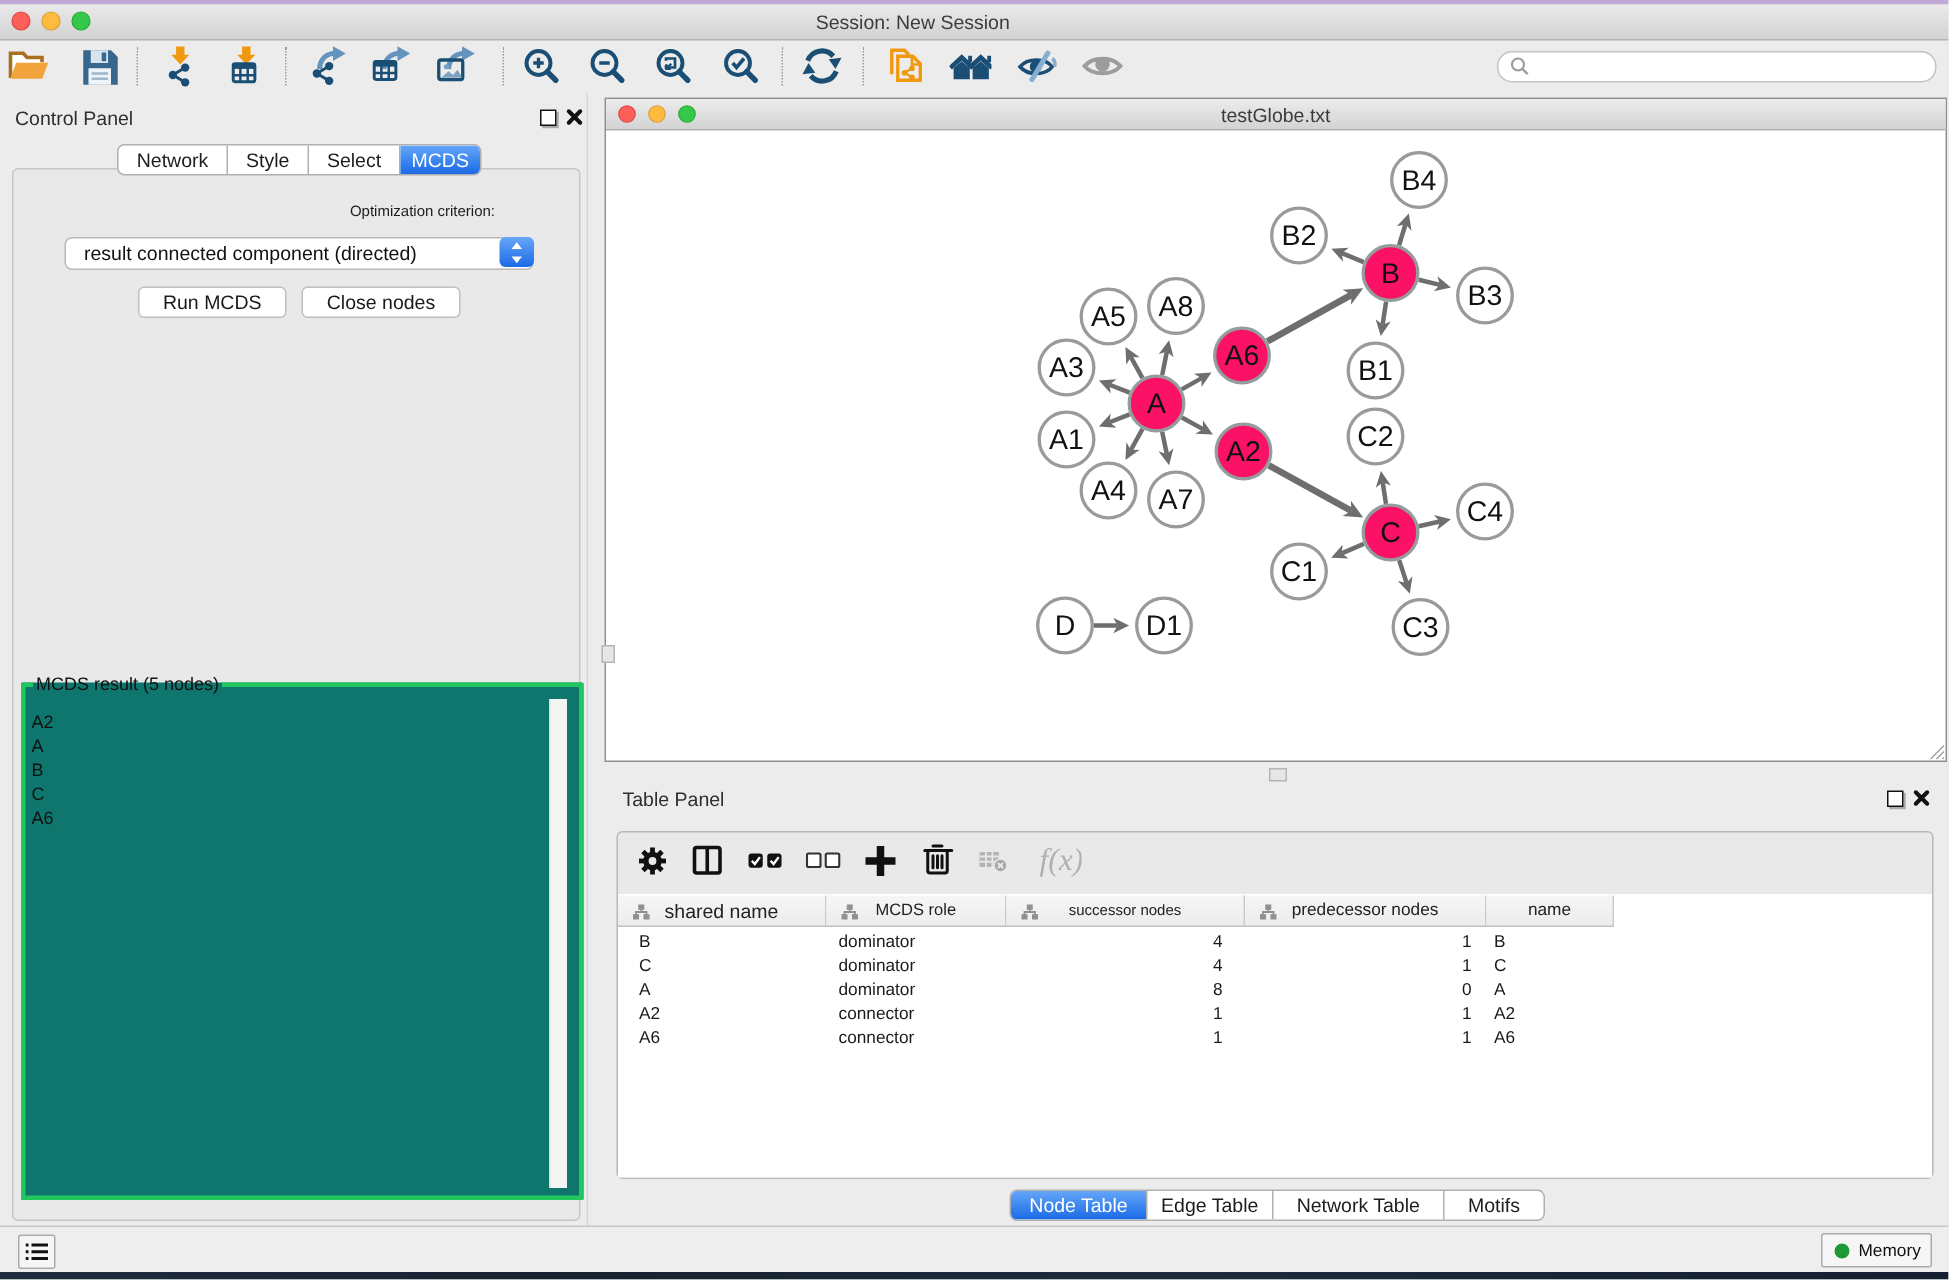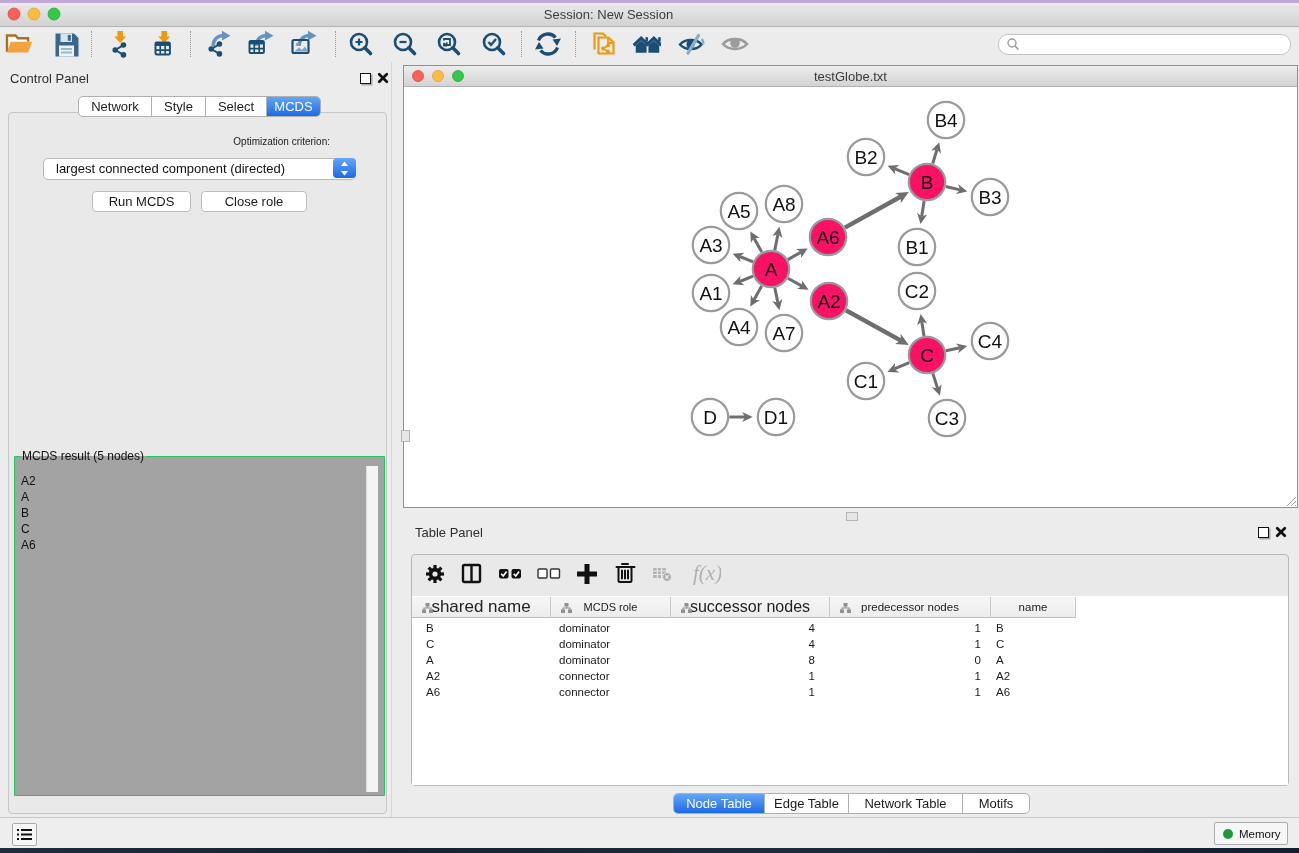--- a/index.html
+++ b/index.html
@@ -150,29 +150,29 @@
   </svg>
 <div class="abs" style="left:8px;top:112px;width:377px;height:700px;background:#e9e9e9;border:1px solid #c6c6c6;border-radius:4px"></div>
 <div class="seg" style="left:78px;top:96px;width:241px;height:19px">
     <div style="width:72px">Network</div>
     <div style="width:53px">Style</div>
     <div style="width:60px">Select</div>
     <div class="on" style="flex:1">MCDS</div>
   </div>
 <div class="abs" style="left:8px;top:136px;width:322px;text-align:right;font-size:10px;color:#1c1c1c">Optimization criterion:</div>
 <div class="abs" style="left:43px;top:158px;width:311px;height:20px;background:#fff;border:1px solid #b9b9b9;border-radius:5px">
-    <div class="abs" style="left:12px;top:2px;font-size:13px;color:#111">largest connected component (directed)</div>
+    <div class="abs" style="left:12px;top:2px;font-size:13px;color:#111">result connected component (directed)</div>
     <div class="abs" style="right:-1px;top:-1px;width:23px;height:20px;border-radius:4px;background:linear-gradient(#66a7f8,#1b69e6)"><svg width="23" height="21" viewBox="0 0 23 21">
         <path d="M11.5,3.5 L15,8 H8 Z" fill="#fff"></path>
         <path d="M11.5,17.5 L15,13 H8 Z" fill="#fff"></path>
       </svg></div>
   </div>
 <div class="btn" style="left:92px;top:191px;width:97px;height:19px">Run MCDS</div>
-<div class="btn" style="left:201px;top:191px;width:104px;height:19px">Close role</div>
-<fieldset style="position:absolute;left:14px;top:449px;width:369px;height:345px;border:1px solid #22c55e;border-radius:1px;background:#a3a3a3;margin:0;padding:0">
+<div class="btn" style="left:201px;top:191px;width:104px;height:19px">Close nodes</div>
+<fieldset style="position:absolute;left:14px;top:449px;width:369px;height:345px;border:3px solid #22c55e;border-radius:1px;background:#0f766e;margin:0;padding:0">
     <legend style="margin-left:5px;padding:0 2px;font-size:12px;color:#111;font-family:'Liberation Sans',sans-serif">MCDS result (5 nodes)</legend>
   </fieldset>
 <div class="abs" style="left:366px;top:466px;width:11px;height:326px;background:#f4f4f4;border-left:1px solid #dcdcdc"></div>
 <div class="abs" style="left:21px;top:473px;font-size:12px;color:#111;line-height:16px">A2<br>A<br>B<br>C<br>A6</div>
 <div class="abs" style="left:403px;top:65px;width:895px;height:443px;background:#fff;border:1px solid #8f8f8f;box-sizing:border-box"></div>
 <div class="abs" style="left:404px;top:66px;width:893px;height:20px;background:linear-gradient(#ececec,#d3d3d3);border-bottom:1px solid #b0b0b0"></div>
 <svg style="position:absolute;left:407px;top:69px" width="70" height="14" viewBox="0 0 70 14">
     <circle cx="11" cy="7" r="5.5" fill="#fc6058" stroke="#df4744" stroke-width="0.8"></circle>
     <circle cx="31" cy="7" r="5.5" fill="#fdbc40" stroke="#de9f34" stroke-width="0.8"></circle>
     <circle cx="51" cy="7" r="5.5" fill="#34c84a" stroke="#27aa35" stroke-width="0.8"></circle>
@@ -299,23 +299,23 @@
     </g>
     <g transform="translate(242,11)">
       <rect x="0" y="1" width="13" height="10" rx="1" fill="#b3b3b3"></rect>
       <path d="M0,4 h13 M0,7.5 h13 M4.3,1 v10 M8.6,1 v10" stroke="#e9e9e9" stroke-width="1.2"></path>
       <circle cx="14" cy="10" r="4.3" fill="#a8a8a8" stroke="#e9e9e9" stroke-width="1"></circle>
       <path d="M12.3,8.3 l3.4,3.4 M15.7,8.3 l-3.4,3.4" stroke="#e9e9e9" stroke-width="1.3"></path>
     </g>
     <text x="282" y="24" font-family="Liberation Serif" font-style="italic" font-size="21" fill="#b0b0b0">f(x)</text>
   </svg>
 <div class="abs" style="left:412px;top:596px;width:876px;height:189px;background:#fff"></div>
-<div class="abs" style="left:412px;top:597px;width:139px;height:21px;background:linear-gradient(#f6f6f6,#ececec);border-right:1px solid #c9c9c9;border-bottom:1px solid #bebebe;box-sizing:border-box;display:flex;align-items:center;justify-content:center;font-size:17px;color:#222">shared name</div>
+<div class="abs" style="left:412px;top:597px;width:139px;height:21px;background:linear-gradient(#f6f6f6,#ececec);border-right:1px solid #c9c9c9;border-bottom:1px solid #bebebe;box-sizing:border-box;display:flex;align-items:center;justify-content:center;font-size:13px;color:#222">shared name</div>
 <div class="abs" style="left:551px;top:597px;width:120px;height:21px;background:linear-gradient(#f6f6f6,#ececec);border-right:1px solid #c9c9c9;border-bottom:1px solid #bebebe;box-sizing:border-box;display:flex;align-items:center;justify-content:center;font-size:11px;color:#222">MCDS role</div>
-<div class="abs" style="left:671px;top:597px;width:159px;height:21px;background:linear-gradient(#f6f6f6,#ececec);border-right:1px solid #c9c9c9;border-bottom:1px solid #bebebe;box-sizing:border-box;display:flex;align-items:center;justify-content:center;font-size:16px;color:#222">successor nodes</div>
+<div class="abs" style="left:671px;top:597px;width:159px;height:21px;background:linear-gradient(#f6f6f6,#ececec);border-right:1px solid #c9c9c9;border-bottom:1px solid #bebebe;box-sizing:border-box;display:flex;align-items:center;justify-content:center;font-size:10px;color:#222">successor nodes</div>
 <div class="abs" style="left:830px;top:597px;width:161px;height:21px;background:linear-gradient(#f6f6f6,#ececec);border-right:1px solid #c9c9c9;border-bottom:1px solid #bebebe;box-sizing:border-box;display:flex;align-items:center;justify-content:center;font-size:11.5px;color:#222">predecessor nodes</div>
 <div class="abs" style="left:991px;top:597px;width:85px;height:21px;background:linear-gradient(#f6f6f6,#ececec);border-right:1px solid #c9c9c9;border-bottom:1px solid #bebebe;box-sizing:border-box;display:flex;align-items:center;justify-content:center;font-size:11.5px;color:#222">name</div>
 <svg style="position:absolute;left:0;top:0" width="1299" height="853" viewBox="0 0 1299 853" pointer-events="none">
     <g transform="translate(422,603) scale(1.0)" fill="#909090">
       <rect x="3.5" y="0" width="4" height="3.6"></rect>
       <rect x="0" y="6.4" width="4" height="3.6"></rect>
       <rect x="7" y="6.4" width="4" height="3.6"></rect>
       <path d="M5.5,3.6 V5 M2,6.4 V5 H9 V6.4" stroke="#909090" stroke-width="1.2" fill="none"></path>
     </g>
     <g transform="translate(561,603) scale(1.0)" fill="#909090">

